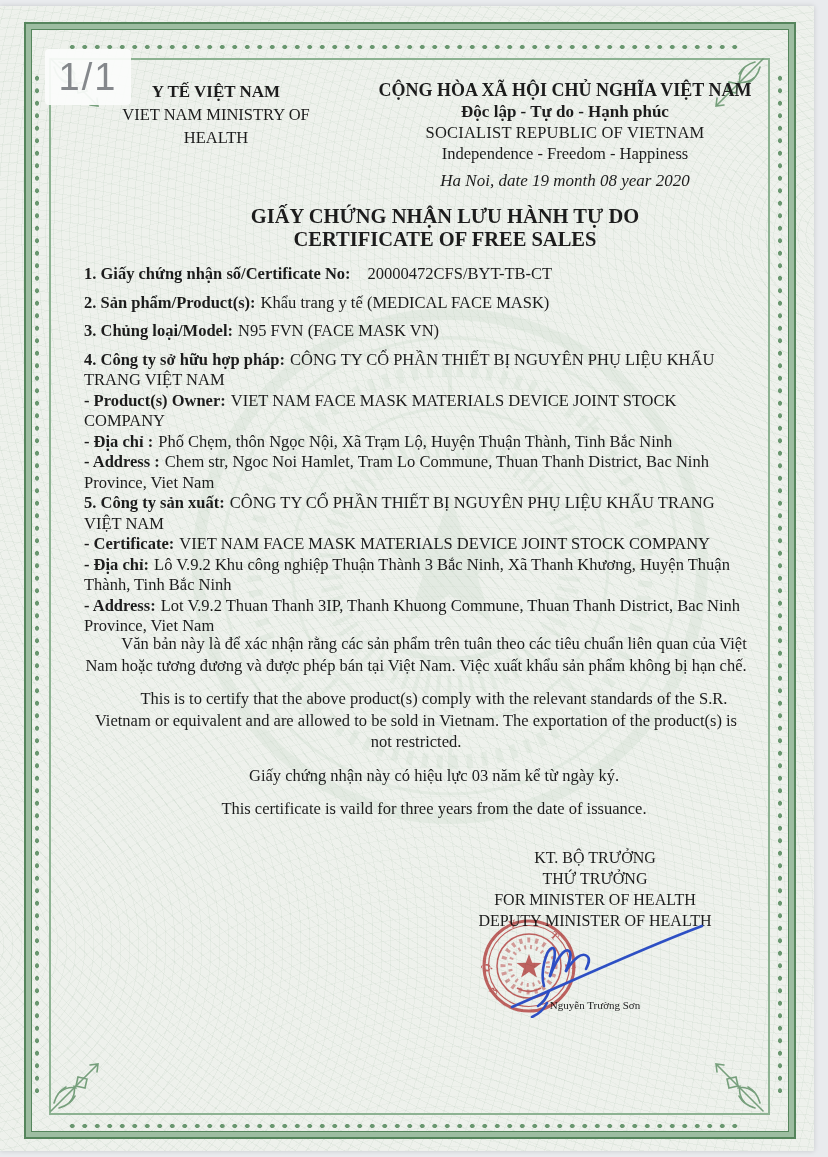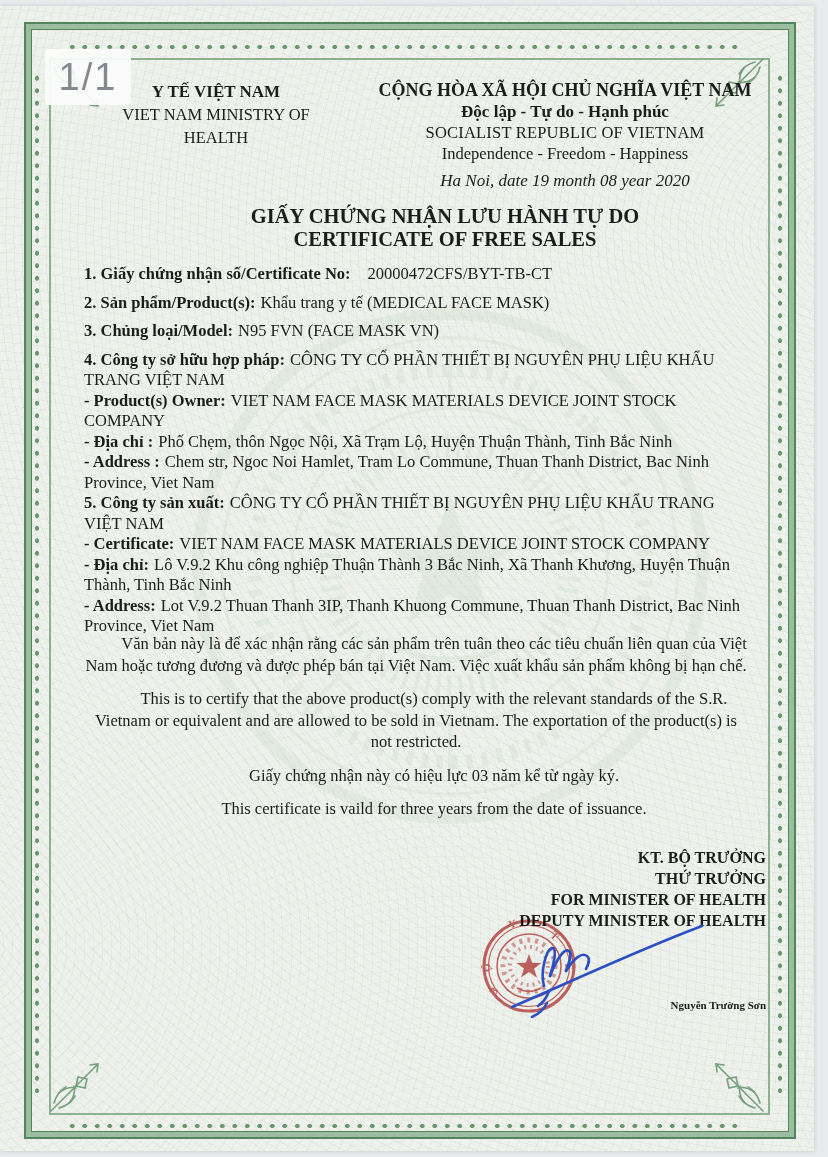--- a/index.html
+++ b/index.html
@@ -62,22 +62,22 @@
     font-weight:bold;font-size:20.5px;line-height:23px;z-index:5;}
   .bodytext{position:absolute;top:258px;left:84px;width:664px;font-size:16.5px;line-height:20.5px;z-index:5;}
   .item{margin:0;font-family:Liberation Serif, serif;}
   .item .lbl{font-weight:bold;margin-right:5px;}
   .item.sp{margin-bottom:8px;}
   .item .val-gap{margin-left:12px;}
   .paras{position:absolute;top:627px;left:84px;width:664px;font-size:16.5px;line-height:21.5px;z-index:5;text-align:center;}
   .paras p{margin:0 0 12px 0;text-indent:36px;}
   .paras p.last{margin-bottom:0;}
   
-  .sigblock{position:absolute;top:841px;left:424px;width:342px;text-align:right;
-    font-weight:bold;font-size:16px;line-height:21px;z-index:5;}
+  .sigblock{position:absolute;top:841px;left:424px;width:342px;text-align:center;
+    font-weight:normal;font-size:16px;line-height:21px;z-index:5;}
   .signer-name{margin-top:64px;font-size:11px;}
   .stamp{position:absolute;left:481px;top:910px;width:96px;height:100px;z-index:8;mix-blend-mode:multiply;}
   .signature{position:absolute;left:498px;top:900px;width:212px;height:112px;z-index:9;}
 </style>
 </head>
 <body>
 
 <div class="stage">
   <div class="page">
 

